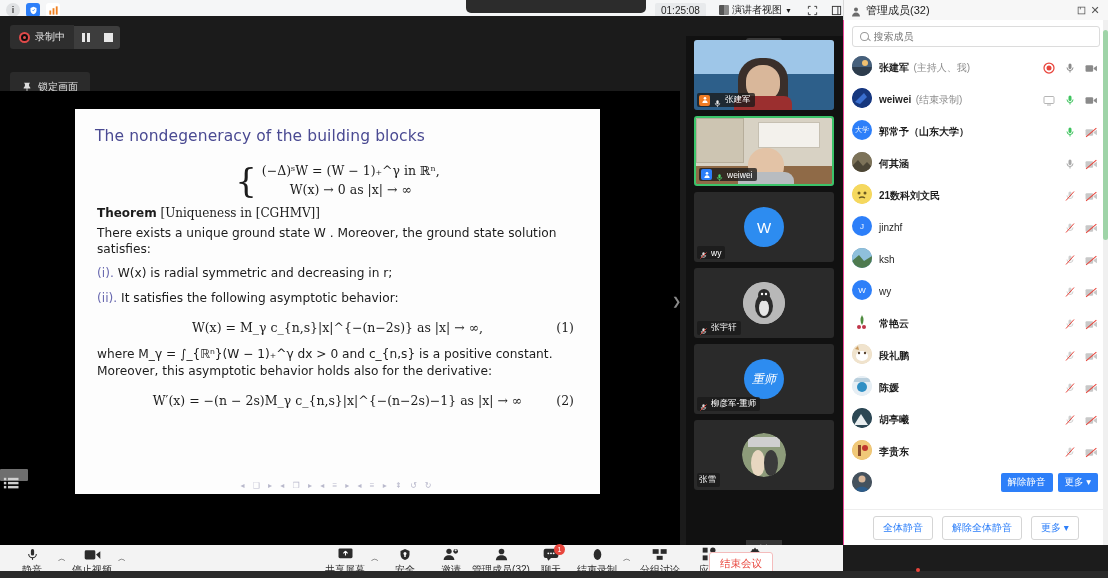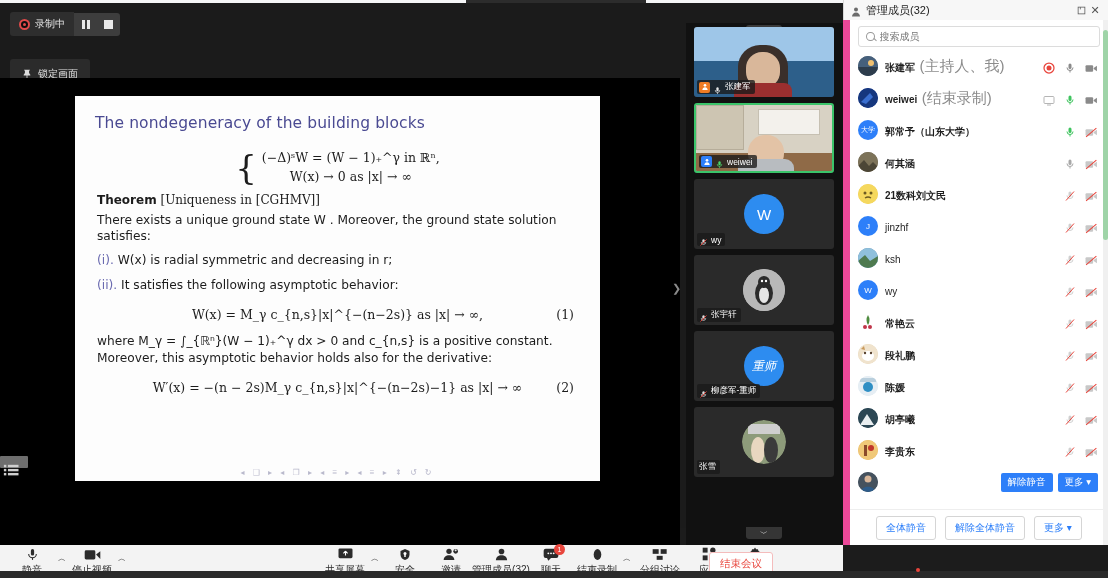--- a/index.html
+++ b/index.html
@@ -27,21 +27,21 @@
   .viewsel .vicon { width:10px; height:10px; background:linear-gradient(90deg,#555 0 45%, #888 45% 100%); border-radius:1px; }
   .icon-btn { width:16px; height:16px; display:flex; align-items:center; justify-content:center; cursor:pointer; color:#333; }
 
   
   .panel-header { position:absolute; left:843px; top:0; width:265px; height:20px; background:#f7f7f7; display:flex; align-items:center; padding:0 6px; border-left:1px solid #d8d8d8; }
   .ph-person { width:12px; height:12px; margin-right:4px; }
   .ph-title { font-size:11px; color:#222; flex:1; }
   .ph-btn { width:14px; height:14px; font-size:11px; color:#555; display:flex; align-items:center; justify-content:center; cursor:pointer; }
 
   
-  .meeting-area { position:absolute; left:0; top:3px; width:843px; height:525px; background:#1b1b1b; }
+  .meeting-area { position:absolute; left:0; top:16px; width:843px; height:525px; background:#1b1b1b; }
 
   .rec-bar { position:absolute; left:10px; top:9px; display:flex; align-items:center; }
   .rec-chip { display:flex; align-items:center; gap:5px; background:#2e2e2e; padding:5px 9px; border-radius:3px 0 0 3px; }
   .rec-dot { width:11px; height:11px; border-radius:50%; border:2px solid #e04a4a; background:#0e0e0e; position:relative; }
   .rec-dot::after { content:""; position:absolute; inset:2px; border-radius:50%; background:#e04a4a; }
   .rec-label { font-size:10px; color:#e6e6e6; }
   .rec-actions { display:flex; background:#3d3d3d; border-radius:0 3px 3px 0; }
   .rec-actions div { width:23px; height:23px; display:flex; align-items:center; justify-content:center; cursor:pointer; }
   .pause-ic { display:flex; gap:2px; }
   .pause-ic i { width:3px; height:9px; background:#e8e8e8; display:block; }
@@ -79,33 +79,33 @@
   .tlabel { position:absolute; left:3px; bottom:3px; display:flex; align-items:center; gap:3px; background:rgba(25,25,25,0.78); padding:1px 4px 1px 2px; border-radius:2px; }
   .tlabel .nm { font-size:8.5px; color:#fff; }
   .badge-sq { width:11px; height:11px; border-radius:2px; display:flex; align-items:center; justify-content:center; }
   .badge-sq.host { background:#ef7c24; }
   .badge-sq.cohost { background:#2d7ff9; }
   .mic-mini { width:9px; height:11px; position:relative; }
   .avatar-circle { position:absolute; left:50%; top:50%; transform:translate(-50%,-50%); border-radius:50%; display:flex; align-items:center; justify-content:center; color:#fff; font-size:15px; }
   .strip-down { position:absolute; left:52px; bottom:-2px; width:36px; height:12px; background:rgba(60,60,60,0.85); border-radius:0 0 3px 3px; display:flex; align-items:center; justify-content:center; color:#ddd; font-size:8px; cursor:pointer; }
 
   
-  .panel { position:absolute; left:843px; top:20px; width:265px; height:525px; background:#fff; border-left:7px solid #ec4899; display:flex; flex-direction:column; }
+  .panel { position:absolute; left:843px; top:20px; width:265px; height:525px; background:#fff; border-left:1px solid #ec4899; display:flex; flex-direction:column; }
   .search-wrap { padding:6px 8px 3px 8px; }
   .search-box { height:21px; border:1px solid #dcdcdc; border-radius:3px; display:flex; align-items:center; gap:5px; padding:0 7px; }
   .search-box .mag { width:9px; height:9px; border:1.2px solid #9a9a9a; border-radius:50%; position:relative; }
   .search-box .mag::after { content:""; position:absolute; width:4px; height:1.2px; background:#9a9a9a; transform:rotate(45deg); right:-3px; bottom:0px; }
   .search-box input { border:none; outline:none; font-size:10px; color:#333; width:100%; background:transparent; font-family:"Liberation Sans", sans-serif; }
   .plist { flex:1; overflow:hidden; position:relative; }
   .prow { height:32px; display:flex; align-items:center; padding:0 10px 0 8px; gap:7px; }
   .pav { width:20px; height:20px; border-radius:50%; flex:0 0 20px; display:flex; align-items:center; justify-content:center; color:#fff; font-size:8px; overflow:hidden; }
   .pname { flex:1; min-width:0; }
   .pname .n1 { font-size:10px; color:#1f1f1f; line-height:1.15; white-space:nowrap; overflow:hidden; text-overflow:ellipsis; }
   .pname .n1.bold { font-weight:bold; }
-  .pname .n2 { font-size:15px; color:#8c8c8c; line-height:1.2;margin-top:16px; }
+  .pname .n2 { font-size:10px; color:#8c8c8c; line-height:1.2;margin-top:16px; }
   .picons { display:flex; align-items:center; gap:8px; }
   .ic { width:13px; height:13px; position:relative; }
   .rowbtns { display:flex; gap:5px; }
   .bluebtn { background:#2d7ff9; color:#fff; font-size:9.5px; border:none; border-radius:2px; padding:3px 7px; cursor:pointer; font-family:"Liberation Sans", sans-serif; }
   .panel-footer { height:36px; display:flex; align-items:center; justify-content:center; gap:9px; border-top:1px solid #eee; }
   .obtn { border:1px solid #d5d5d5; background:#fff; color:#2d7ff9; font-size:10px; border-radius:3px; padding:4px 9px; cursor:pointer; font-family:"Liberation Sans", sans-serif; }
   .panel-scroll { position:absolute; right:0px; top:0px; width:5px; height:525px; background:#f0f0f0; }
   .panel-scroll i { position:absolute; left:0; top:10px; width:5px; height:210px; background:#9fd4a8; border-radius:3px; display:block; }
 
   

